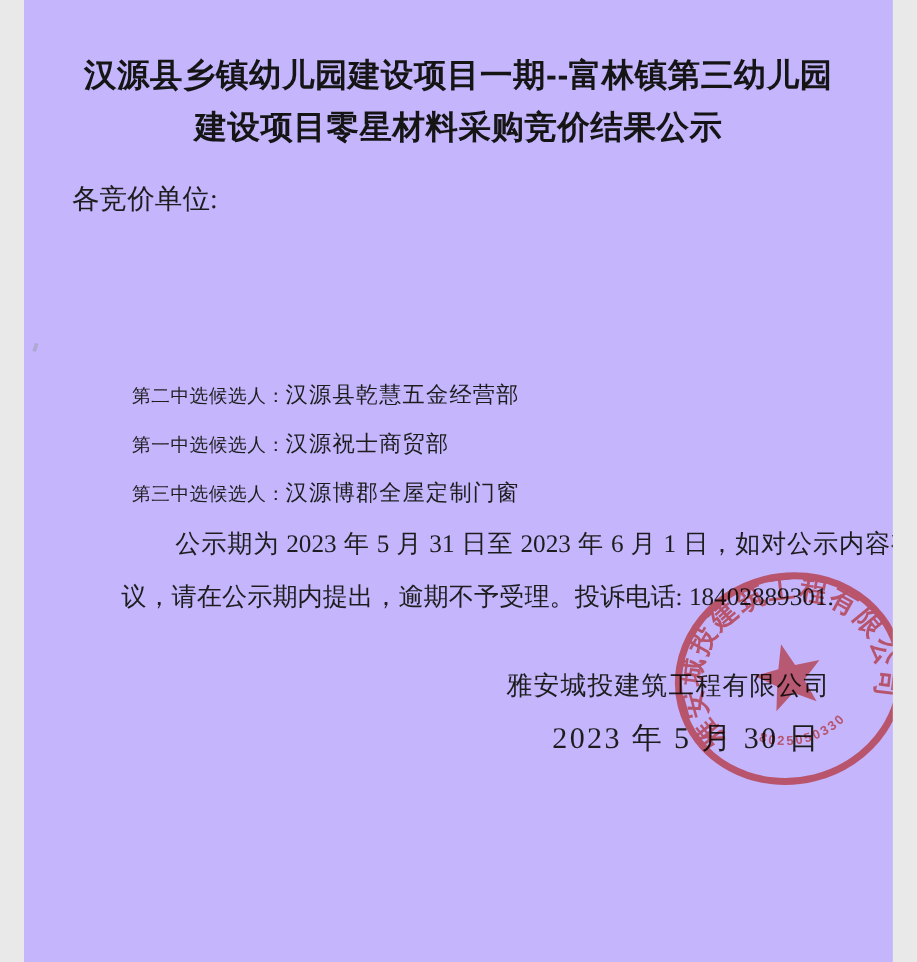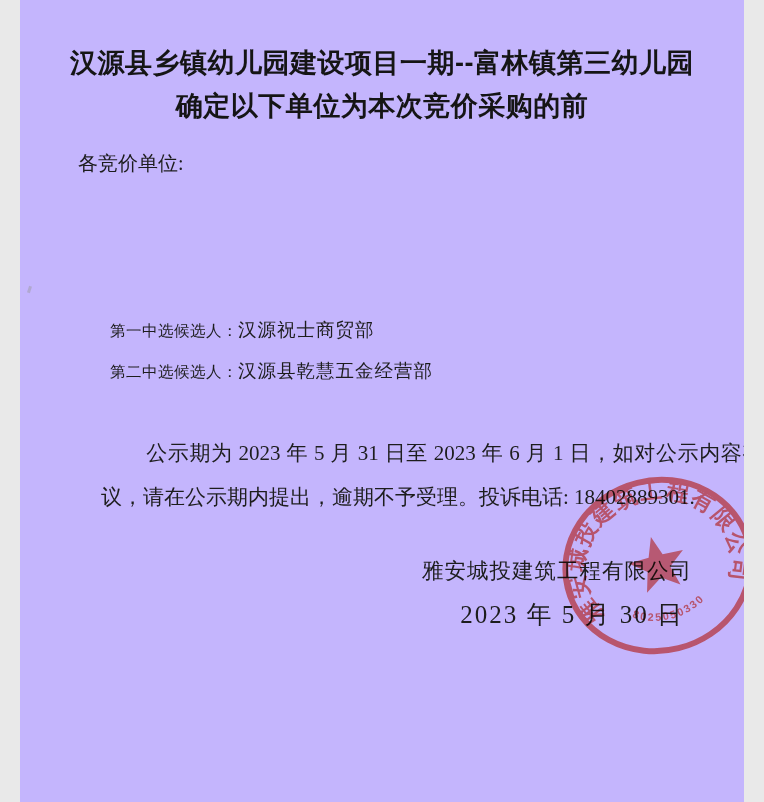--- a/index.html
+++ b/index.html
@@ -17,22 +17,22 @@
     text-align:center;
     font-family:"Liberation Sans","DejaVu Sans",sans-serif;
     font-weight:bold;
     font-size:27px;
     line-height:43px;
     color:#151515;
     letter-spacing:0.5px;
   }
   .title span{display:block;}
   .salutation{
-    position:absolute;top:150px;left:58px;
-    font-size:20px;margin:0;
+    position:absolute;top:150px;left:40px;
+    font-size:23px;margin:0;
   }
   .para{
     position:absolute;left:42px;width:684px;
     margin:0;
     font-size:21px;
     line-height:44px;
     text-align:justify;
     text-indent:2.15em;
   }
   .para1{top:184px;}
@@ -87,32 +87,35 @@
   .speck1{left:8px;top:286px;width:3px;height:7px;transform:rotate(18deg);}
   .speck2{left:735px;top:291px;width:5px;height:2px;}
 </style>
 </head>
 <body>
 
 <div class="page">
 
   <h1 class="title">
     <span>汉源县乡镇幼儿园建设项目一期--富林镇第三幼儿园</span>
-    <span>确定以下单位为本次竞价采购的前</span>
+    <span>建设项目零星材料采购竞价结果公示</span>
   </h1>
 
   <p class="salutation">各竞价单位:</p>
 
 
   <div class="candidates">
     <div class="candidate-row">
+      <span class="candidate-label">第二中选候选人：</span><span class="candidate-name">汉源县乾慧五金经营部</span>
+    </div>
+    <div class="candidate-row">
       <span class="candidate-label">第一中选候选人：</span><span class="candidate-name">汉源祝士商贸部</span>
     </div>
     <div class="candidate-row">
-      <span class="candidate-label">第二中选候选人：</span><span class="candidate-name">汉源县乾慧五金经营部</span>
+      <span class="candidate-label">第三中选候选人：</span><span class="candidate-name">汉源博郡全屋定制门窗</span>
     </div>
   </div>
 
   <p class="para para2">公示期为 2023 年 5 月 31 日至 2023 年 6 月 1 日，如对公示内容有异议，请在公示期内提出，逾期不予受理。投诉电话: 18402889301.</p>
 
   <p class="sig-company">雅安城投建筑工程有限公司</p>
   <p class="sig-date">2023 年 5 月 30 日</p>
 
   <div class="seal">
     <svg viewBox="0 0 200 182" xmlns="http://www.w3.org/2000/svg">

